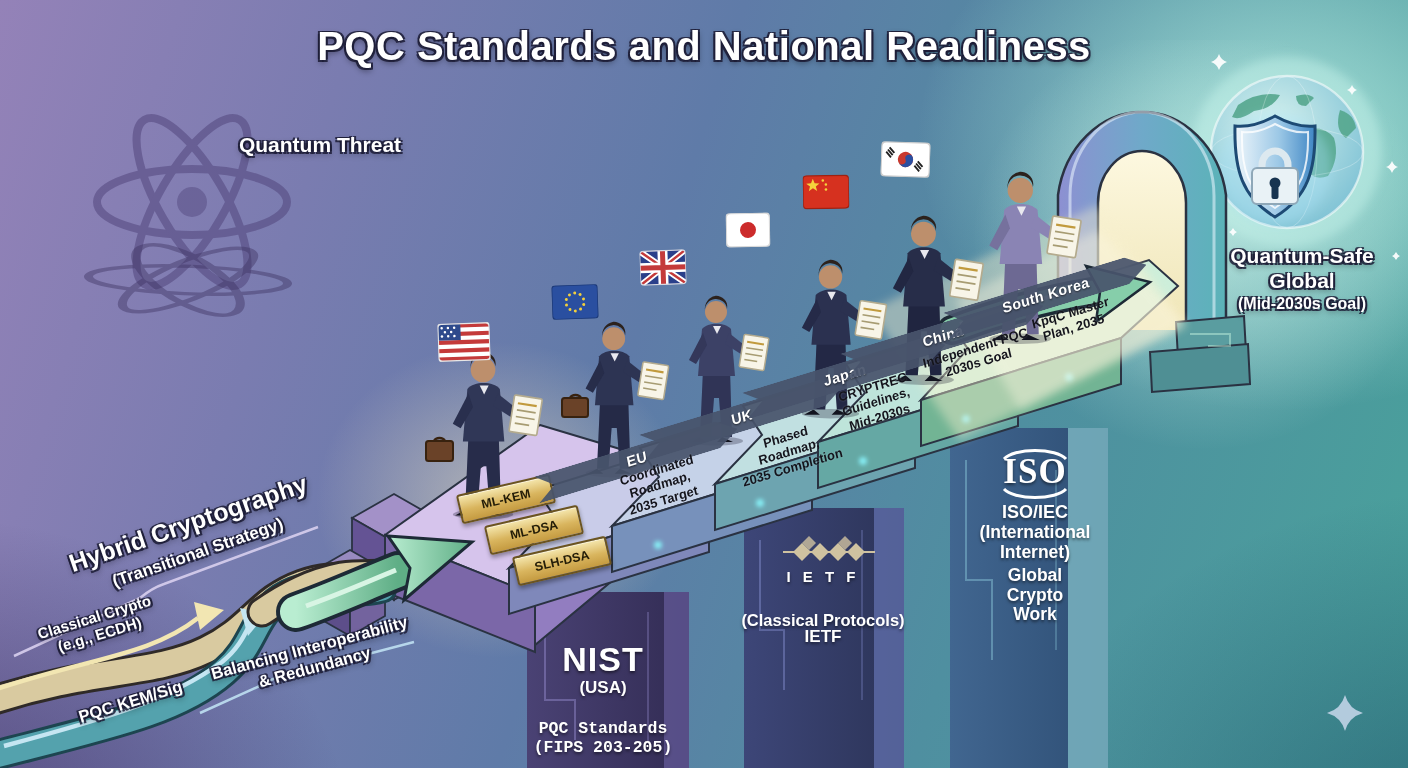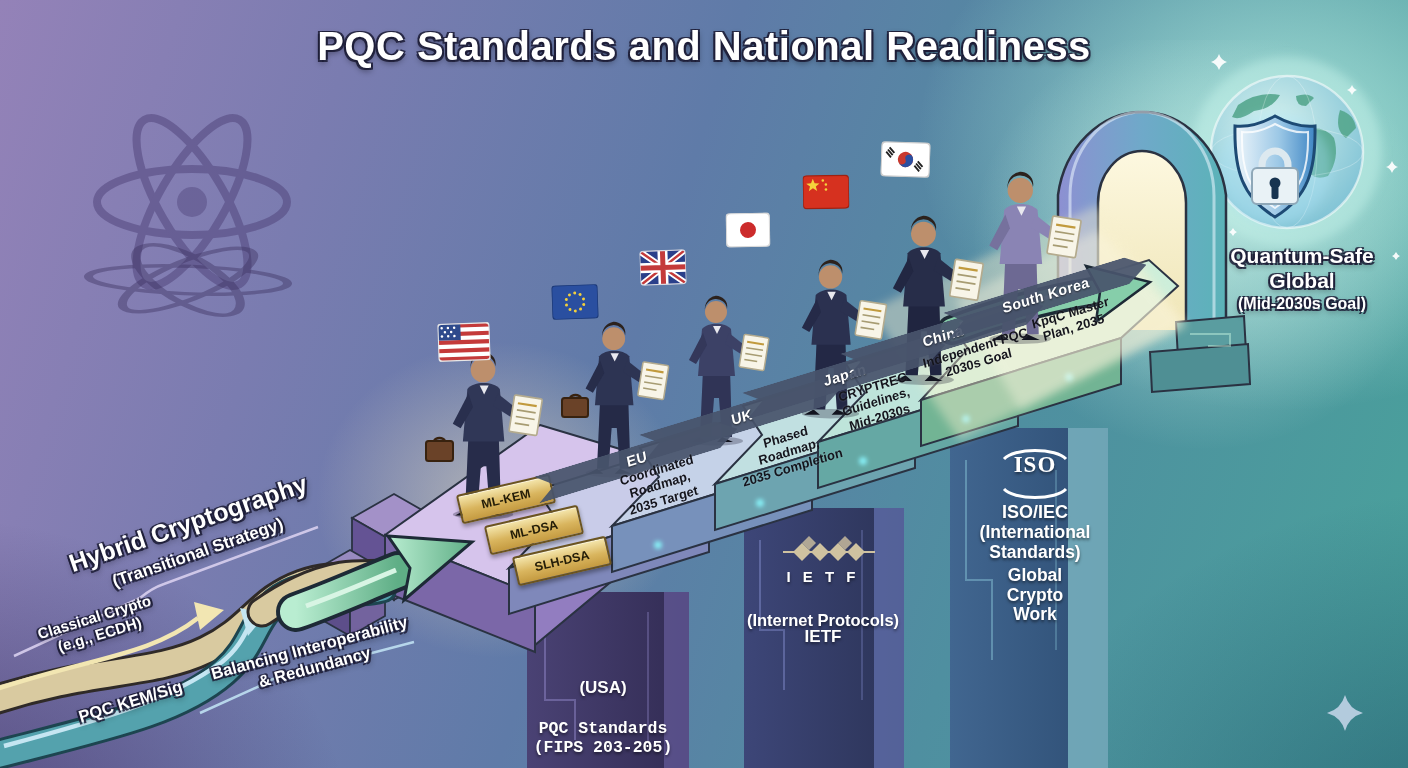--- a/index.html
+++ b/index.html
@@ -278,20 +278,21 @@
       <path d="M1352,85 Q1353.5,89 1357,90 Q1353.5,91 1352,95 Q1350.5,91 1347,90 Q1350.5,89 1352,85 Z"></path>
       <path d="M1392,161 Q1394,166 1398,167 Q1394,168 1392,173 Q1390,168 1386,167 Q1390,166 1392,161 Z"></path>
       <path d="M1233,228 Q1234.5,231 1237,232 Q1234.5,233 1233,236 Q1231.5,233 1229,232 Q1231.5,231 1233,228 Z"></path>
       <path d="M1396,252 Q1397.5,255 1400,256 Q1397.5,257 1396,260 Q1394.5,257 1392,256 Q1394.5,255 1396,252 Z"></path>
     </g>
     <path fill="#b9cfe2" opacity=".95" d="M1345,695 Q1349,709 1363,713 Q1349,717 1345,731 Q1341,717 1327,713 Q1341,709 1345,695 Z"></path>
   </svg>
 
   <div class="abs t outl" style="left:0;top:22px;width:1408px;font-size:40px;letter-spacing:.5px;">PQC Standards and National Readiness</div>
 
+  <div class="abs t outl" style="left:195px;top:132px;width:250px;font-size:21px;">Quantum Threat</div>
 
   <div class="abs t outl" style="left:1203px;top:243px;width:198px;font-size:21px;">Quantum-Safe Global</div>
   <div class="abs t outl" style="left:1203px;top:294px;width:198px;font-size:16px;">(Mid-2030s Goal)</div>
 
   <div class="abs t outl" style="left:28px;top:508px;width:320px;font-size:25px;transform:rotate(-19deg);">Hybrid Cryptography</div>
   <div class="abs t outl" style="left:48px;top:543px;width:300px;font-size:17px;transform:rotate(-19deg);">(Transitional Strategy)</div>
 
   <div class="abs t outl pre" style="left:12px;top:608px;width:170px;font-size:15px;transform:rotate(-17deg);">Classical Crypto
 (e.g., ECDH)</div>
   <div class="abs t outl" style="left:38px;top:692px;width:185px;font-size:16.5px;transform:rotate(-17deg);">PQC KEM/Sig</div>
@@ -315,32 +316,33 @@
 Roadmap,
 2035 Completion</div>
   <div class="abs desc pre" style="left:786px;top:379px;transform:rotate(-17deg) skewX(-4deg);">CRYPTREC
 Guidelines,
 Mid-2030s</div>
   <div class="abs desc pre" style="left:887px;top:340px;transform:rotate(-17deg) skewX(-4deg);">Independent PQC
 2030s Goal</div>
   <div class="abs desc pre" style="left:982px;top:305px;transform:rotate(-17deg) skewX(-4deg);">KpqC Master
 Plan, 2035</div>
 
+  <div class="abs pillartxt" style="left:543px;top:640px;width:120px;font-size:34px;letter-spacing:1px;">NIST</div>
   <div class="abs pillartxt" style="left:543px;top:678px;width:120px;font-size:17px;">(USA)</div>
   <div class="abs pillartxt pre" style="left:523px;top:720px;width:160px;font-size:16.5px;line-height:1.15;font-family:Liberation Mono, monospace;">PQC Standards
 (FIPS 203-205)</div>
 
   <div class="abs pillartxt" style="left:763px;top:568px;width:120px;font-size:15px;letter-spacing:4px;">I E T F</div>
   <div class="abs pillartxt" style="left:763px;top:591px;width:120px;font-size:17px;margin-top:36px;">IETF</div>
-  <div class="abs pillartxt" style="left:733px;top:611px;width:180px;font-size:16.5px;">(Internet Protocols)</div>
-
-  <div class="abs pillartxt" style="left:985px;top:452px;width:100px;font-size:23px;font-family:'Liberation Serif',serif;letter-spacing:1px;">ISO</div>
+  <div class="abs pillartxt" style="left:733px;top:611px;width:180px;font-size:16.5px;">(Classical Protocols)</div>
+
+  <div class="abs pillartxt" style="left:985px;top:452px;width:100px;font-size:35px;font-family:'Liberation Serif',serif;letter-spacing:1px;">ISO</div>
   <div class="abs pillartxt" style="left:975px;top:502px;width:120px;font-size:18px;">ISO/IEC</div>
   <div class="abs pillartxt pre" style="left:960px;top:523px;width:150px;font-size:17.5px;line-height:1.12;">(International
-Standards)</div>
+Internet)</div>
   <div class="abs pillartxt pre" style="left:985px;top:566px;width:100px;font-size:17.5px;line-height:1.12;">Global
 Crypto
 Work</div>
 
   <svg class="abs" style="left:438px;top:323px;transform:rotate(-2deg)" width="52" height="38" viewBox="0 0 50 36">
     <defs>
         <clipPath id="fr1">
           <rect width="50" height="36" rx="4"></rect>
         </clipPath>
       </defs>

